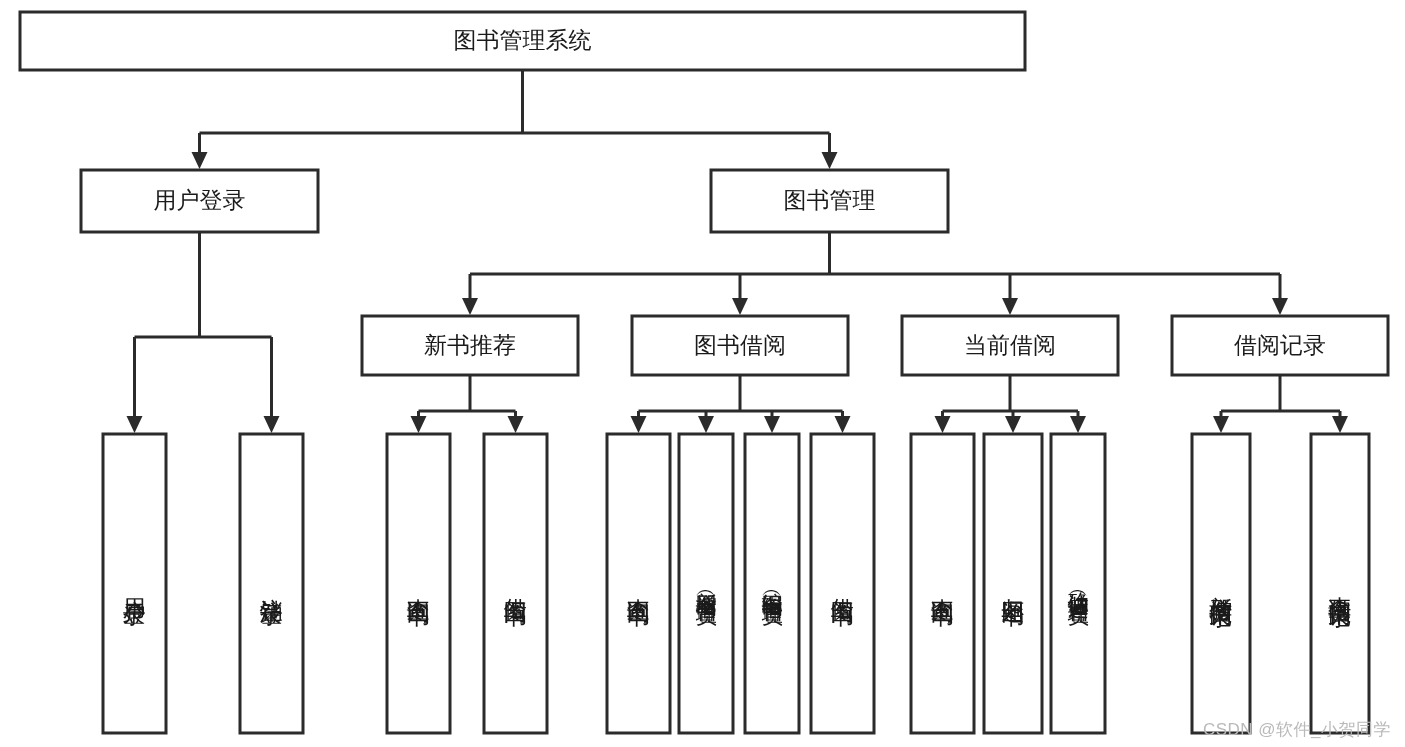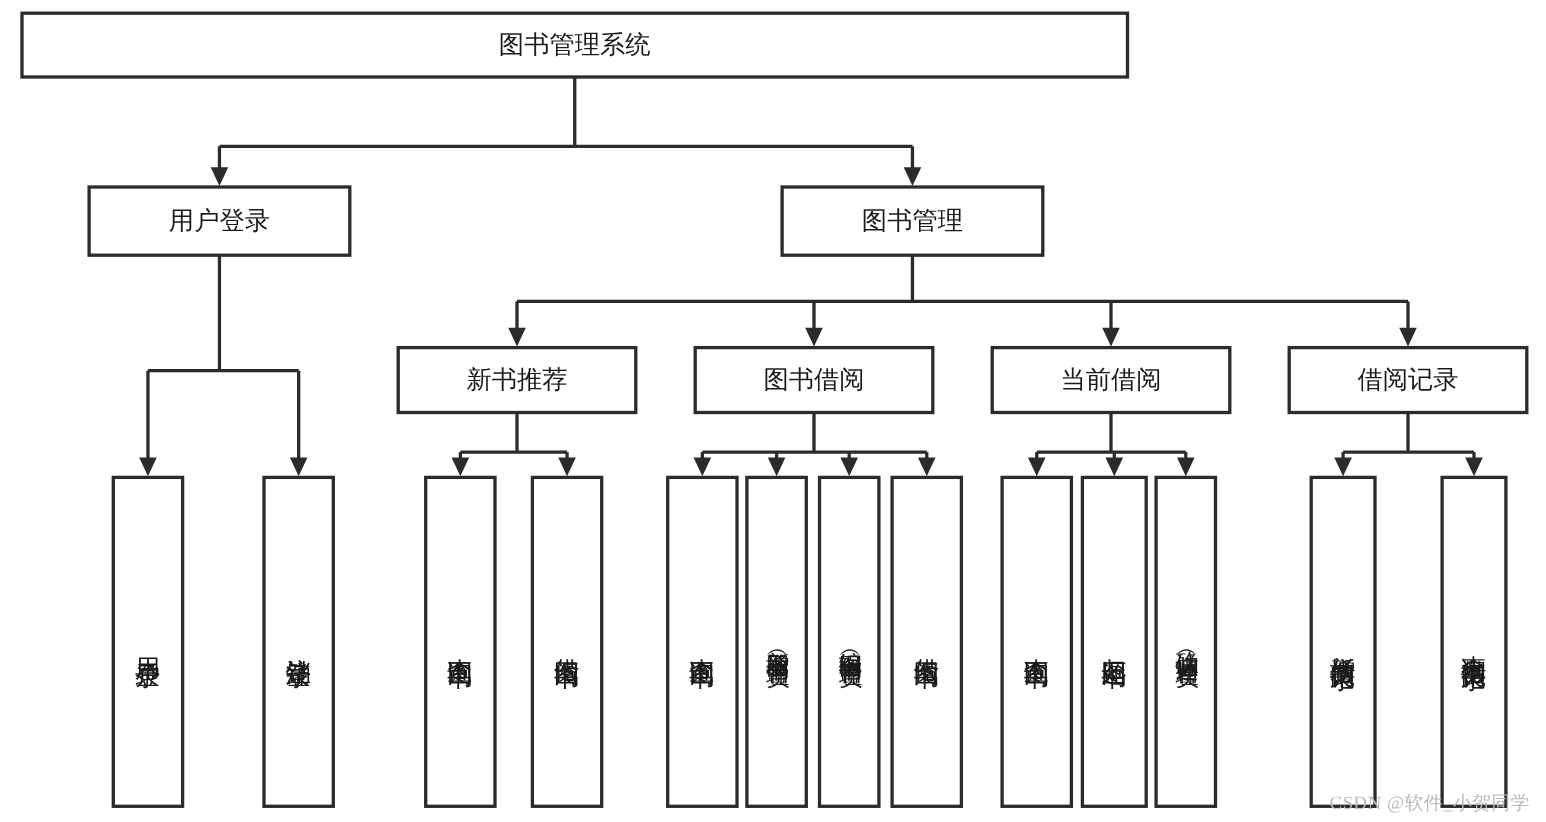--- a/index.html
+++ b/index.html
@@ -65,21 +65,21 @@
     font-size: 23px;
     line-height: 1.06;
     letter-spacing: 2px;
     color: #1a1a1a;
     white-space: nowrap;
   }
   #watermark {
     position: absolute;
     right: 14px;
     bottom: 6px;
-    font-family: Liberation Serif, serif;
+    font-family: Liberation Sans, sans-serif;
     font-size: 17px;
     color: #b9b9b9;
     letter-spacing: 0.5px;
     user-select: none;
   }
 </style>
 </head>
 <body>
 
 <div id="diagram-root">

